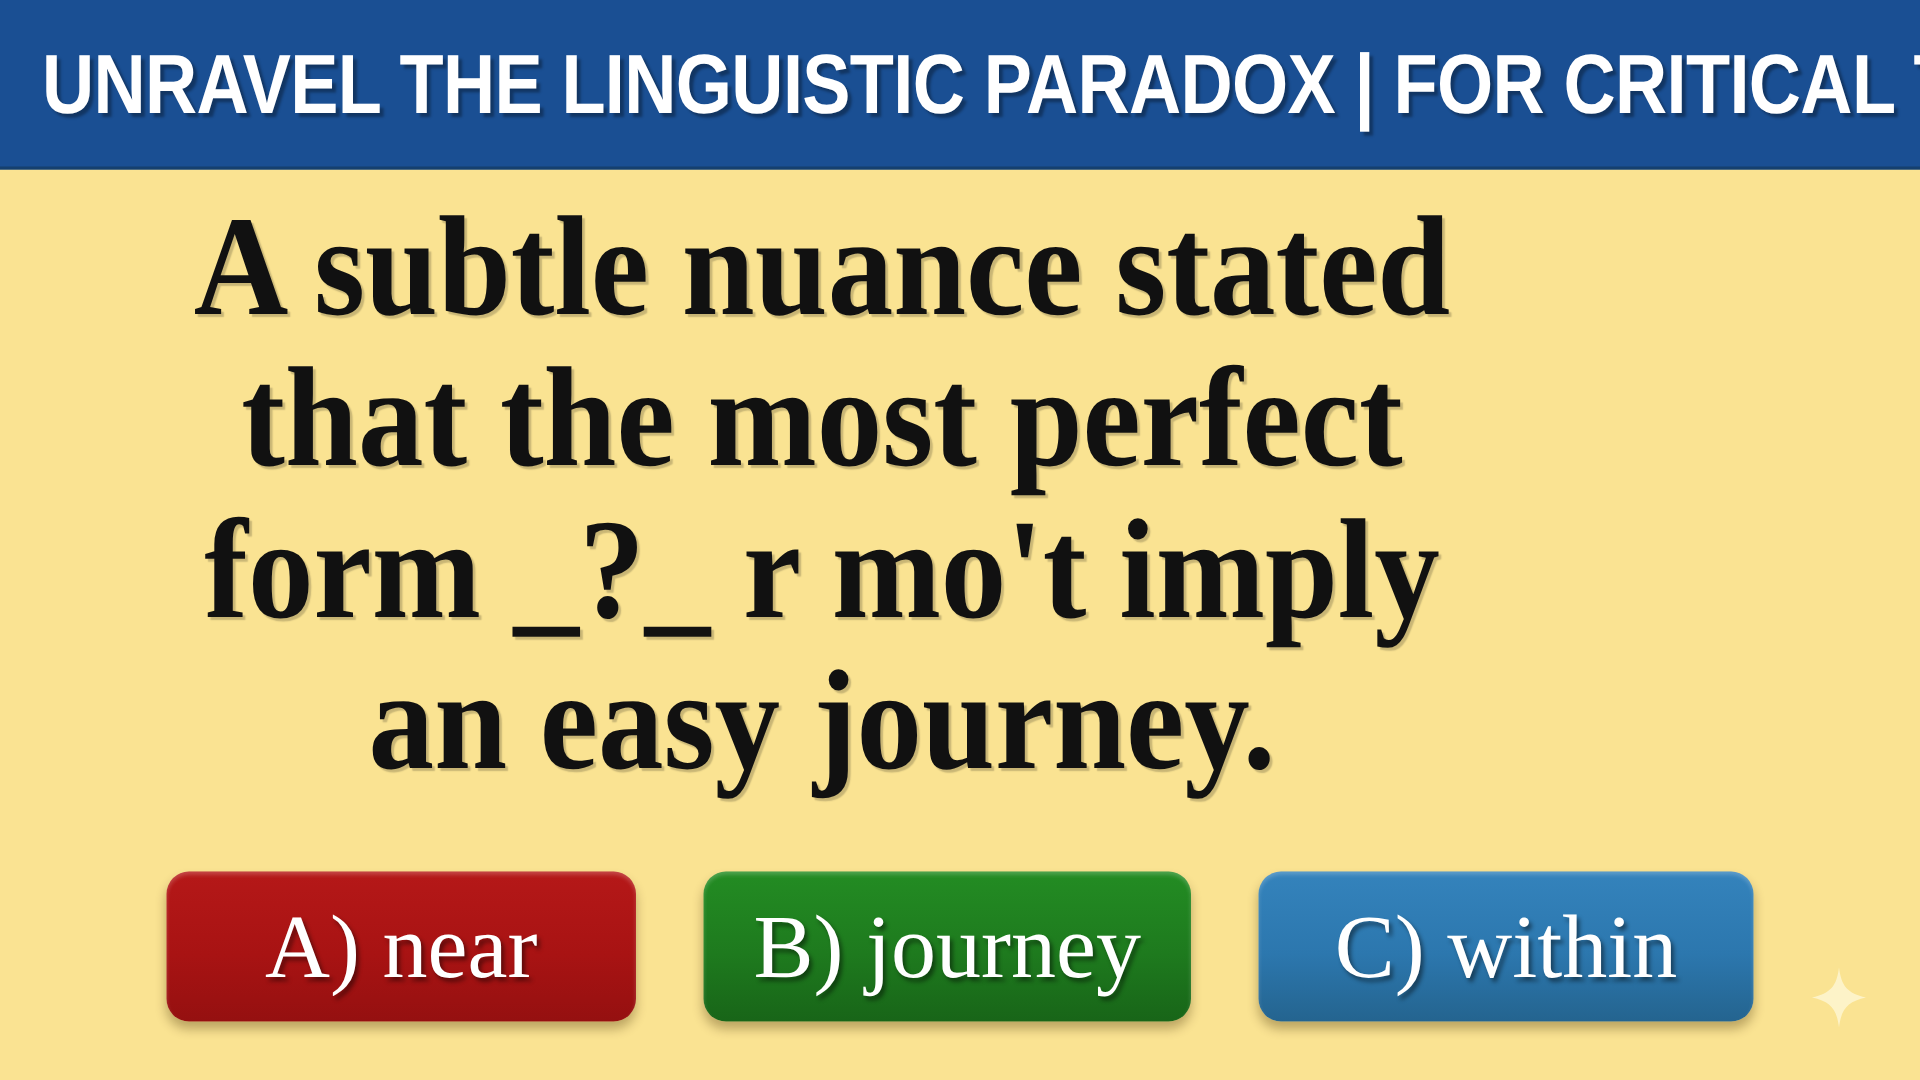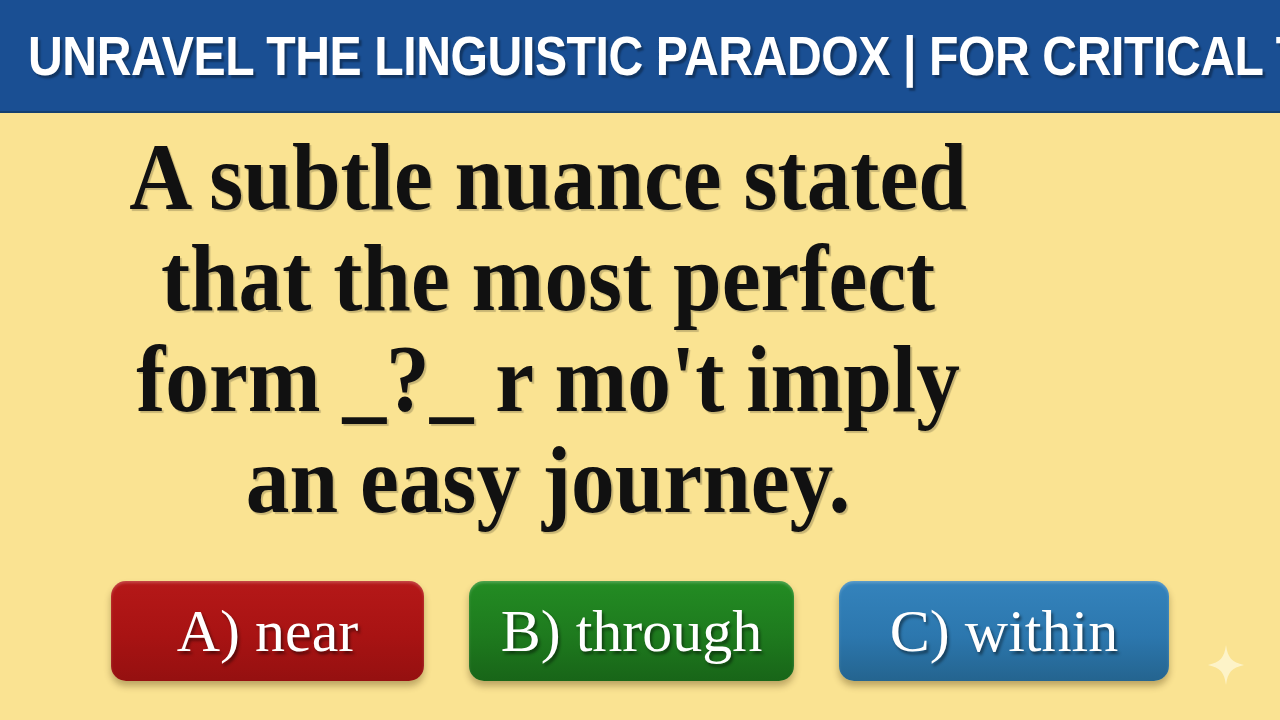--- a/index.html
+++ b/index.html
@@ -139,21 +139,21 @@
     <span class="question-line">that the most perfect</span>
     <span class="question-line">form _?_ r mo't imply</span>
     <span class="question-line">an easy journey.</span>
   </div>
 
   <div id="answer-row">
     <div class="answer-button" id="answer-a">
       <span class="answer-label">A) near</span>
     </div>
     <div class="answer-button" id="answer-b">
-      <span class="answer-label">B) through</span>
+      <span class="answer-label">B) journey</span>
     </div>
     <div class="answer-button" id="answer-c">
       <span class="answer-label">C) within</span>
     </div>
   </div>
 
   <svg id="sparkle-icon" viewBox="0 0 36 40">
     <path d="M18 0 C19.6 12.5 23.6 17.2 36 20 C23.6 22.8 19.6 27.5 18 40 C16.4 27.5 12.4 22.8 0 20 C12.4 17.2 16.4 12.5 18 0 Z" fill="#fdf3c8"></path>
   </svg>
 

